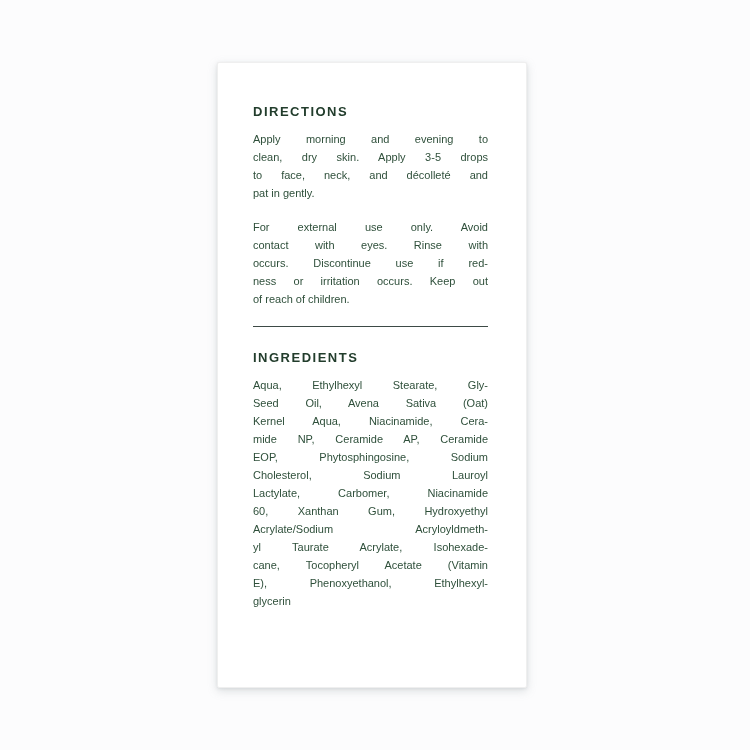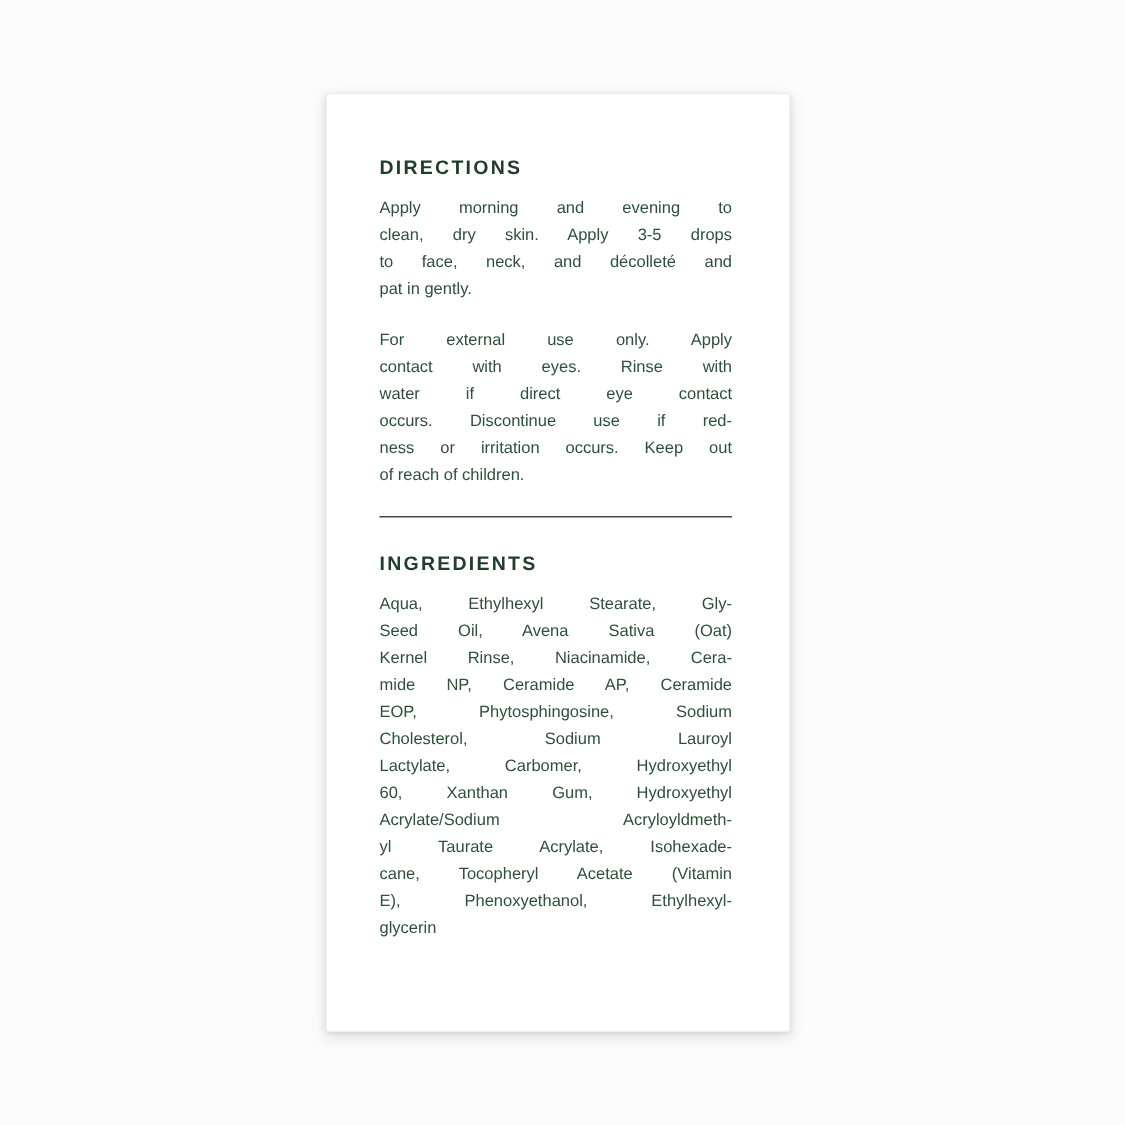--- a/index.html
+++ b/index.html
@@ -64,41 +64,40 @@
 
   <div class="section">
     <h2 class="heading">DIRECTIONS</h2>
     <div class="para">
         <div class="jline">Apply morning and evening to</div>
         <div class="jline">clean, dry skin. Apply 3-5 drops</div>
         <div class="jline">to face, neck, and décolleté and</div>
         <div class="jline last">pat in gently.</div>
       </div>
     <div class="para">
-        <div class="jline">For external use only. Apply</div>
+        <div class="jline">For external use only. Avoid</div>
         <div class="jline">contact with eyes. Rinse with</div>
-        <div class="jline">water if direct eye contact</div>
         <div class="jline">occurs. Discontinue use if red-</div>
         <div class="jline">ness or irritation occurs. Keep out</div>
         <div class="jline last">of reach of children.</div>
       </div>
   </div>
 
   <hr class="divider">
 
   <div class="section">
     <h2 class="heading">INGREDIENTS</h2>
     <div class="para">
         <div class="jline">Aqua, Ethylhexyl Stearate, Gly-</div>
         <div class="jline">Seed Oil, Avena Sativa (Oat)</div>
-        <div class="jline">Kernel Rinse, Niacinamide, Cera-</div>
+        <div class="jline">Kernel Aqua, Niacinamide, Cera-</div>
         <div class="jline">mide NP, Ceramide AP, Ceramide</div>
         <div class="jline">EOP, Phytosphingosine, Sodium</div>
         <div class="jline">Cholesterol, Sodium Lauroyl</div>
-        <div class="jline">Lactylate, Carbomer, Hydroxyethyl</div>
+        <div class="jline">Lactylate, Carbomer, Niacinamide</div>
         <div class="jline">60, Xanthan Gum, Hydroxyethyl</div>
         <div class="jline">Acrylate/Sodium Acryloyldmeth-</div>
         <div class="jline">yl Taurate Acrylate, Isohexade-</div>
         <div class="jline">cane, Tocopheryl Acetate (Vitamin</div>
         <div class="jline">E), Phenoxyethanol, Ethylhexyl-</div>
         <div class="jline last">glycerin</div>
       </div>
   </div>
 
 </div>

